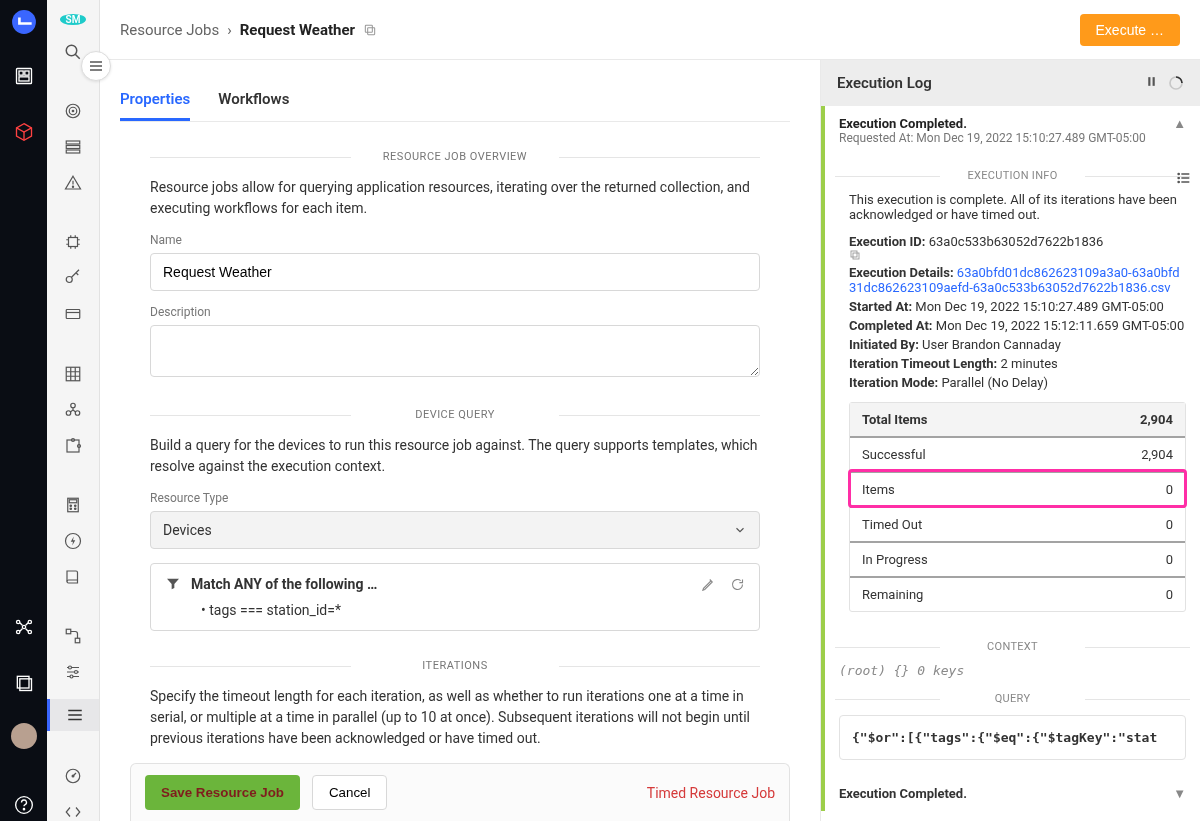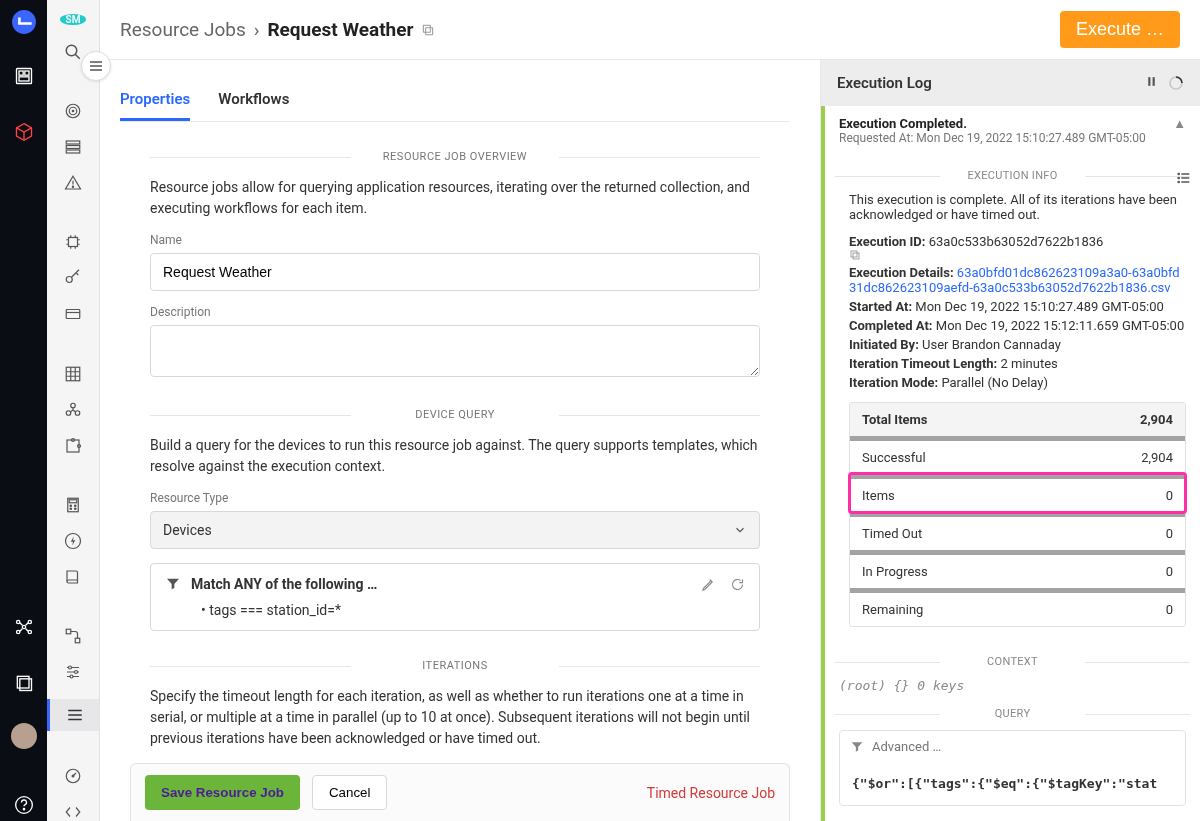--- a/index.html
+++ b/index.html
@@ -16,24 +16,24 @@
 
 .rail2 { position: absolute; left: 47px; top: 0; width: 53px; height: 821px; background: #f5f5f5; border-right: 1px solid #e2e2e2; display: flex; flex-direction: column; align-items: center; padding-top: 14px; gap: 18px; }
 .rail2-badge { width: 26px; height: 26px; border-radius: 50%; background: #1ecbca; color: #fff; font-size: 10px; font-weight: 600; display: flex; align-items: center; justify-content: center; }
 .rail2-icon { width: 24px; height: 24px; display: flex; align-items: center; justify-content: center; color: #555; cursor: pointer; }
 .rail2-gap { height: 18px; }
 .rail2 .active-row { background: #e7e7e9; width:100%; display:flex; justify-content:center; padding:4px 0; border-left:3px solid #3a66ff; }
 .hamburger-bubble { position:absolute; top:51px; left:81px; width:30px; height:30px; border-radius:50%; background:#fff; border:1px solid #ddd; display:flex; align-items:center; justify-content:center; cursor:pointer; box-shadow:0 1px 3px rgba(0,0,0,.1); z-index:10; }
 
 
 .topbar { position:absolute; left:100px; top:0; right:0; height:60px; border-bottom:1px solid #e9e9e9; display:flex; align-items:center; padding:0 20px; }
-.breadcrumb { font-size:19px; color:#666; display:flex; align-items:center; gap:8px; }
+.breadcrumb { font-size:15px; color:#666; display:flex; align-items:center; gap:8px; }
 .breadcrumb .cur { font-weight:700; color:#222; }
 .copy-icon { color:#888; cursor:pointer; }
-.exec-btn { margin-left:auto; background:#ff9a1a; color:#fff; border:none; border-radius:4px; padding:8px 16px; font-size:18px; font-weight:500; cursor:pointer; }
+.exec-btn { margin-left:auto; background:#ff9a1a; color:#fff; border:none; border-radius:4px; padding:8px 16px; font-size:14px; font-weight:500; cursor:pointer; }
 
 
 .main { position:absolute; left:100px; top:60px; right:0; bottom:0; display:flex; }
 .left-pane { flex:1; padding:20px 30px 0px 20px; overflow:hidden; position:relative; }
 .right-pane { width:380px; border-left:1px solid #e9e9e9; background:#fff; display:flex; flex-direction:column; }
 
 
 .tabs { border-bottom:1px solid #e9e9e9; display:flex; gap:28px; }
 .tab { padding:10px 0; font-size:15px; font-weight:600; color:#333; cursor:pointer; }
 .tab.active { color:#2968ff; border-bottom:3px solid #2968ff; }
@@ -50,21 +50,21 @@
 .select-like { width:100%; border:1px solid #d8d8d8; border-radius:4px; padding:10px 12px; font-size:14px; background:#f3f3f3; display:flex; justify-content:space-between; align-items:center; cursor:pointer; }
 .query-box { border:1px solid #d8d8d8; border-radius:4px; padding:12px 14px; margin-top:14px; }
 .query-head { display:flex; align-items:center; gap:10px; }
 .query-head .title { font-weight:700; font-size:14px; }
 .query-head .tools { margin-left:auto; display:flex; gap:14px; color:#888; }
 .query-rule { margin:10px 0 0 36px; font-size:14px; color:#333; }
 .query-rule::before { content:"• "; }
 
 
 .savebar { position:absolute; left:30px; right:30px; bottom:0; height:58px; background:#fbfbfb; border:1px solid #e2e2e2; border-bottom:none; border-radius:6px 6px 0 0; display:flex; align-items:center; padding:0 14px; gap:12px; }
-.btn-save { background:#6bb53b; color:#4c1d95; border:none; border-radius:4px; padding:10px 16px; font-weight:600; cursor:pointer; }
+.btn-save { background:#6bb53b; color:#7f1d1d; border:none; border-radius:4px; padding:10px 16px; font-weight:600; cursor:pointer; }
 .btn-cancel { background:#fff; border:1px solid #d8d8d8; border-radius:4px; padding:9px 16px; cursor:pointer; }
 .link-danger { margin-left:auto; color:#d53a3a; font-size:14px; cursor:pointer; }
 
 
 .rp-head { height:46px; background:#ededed; display:flex; align-items:center; padding:0 16px; font-weight:600; font-size:15px; }
 .rp-head .icons { margin-left:auto; display:flex; gap:10px; color:#555; }
 .rp-list-icon { position:absolute; right:8px; top:110px; color:#555; cursor:pointer; }
 .rp-body { flex:1; overflow-y:auto; font-size:13px; }
 .exec-block { border-left:4px solid #9dce4a; }
 .exec-strip { padding:10px 14px; display:flex; align-items:flex-start; }
@@ -73,21 +73,21 @@
 .exec-strip .t2 { font-size:12px; color:#777; }
 .rp-sec-label { text-align:center; color:#888; font-size:11px; letter-spacing:.3px; margin:14px 0 10px; position:relative; }
 .rp-sec-label::before, .rp-sec-label::after { content:""; position:absolute; top:50%; width:28%; border-top:1px solid #e5e5e5; }
 .rp-sec-label::before { left:10px; } .rp-sec-label::after { right:10px; }
 .exec-body { padding:0 14px 14px 24px; }
 .exec-body p { margin-bottom:12px; color:#333; }
 .kv { font-size:13px; margin-bottom:4px; }
 .kv b { font-weight:700; }
 .link { color:#2968ff; word-break:break-all; cursor:pointer; }
 .stats-table { width:100%; border:1px solid #e2e2e2; border-radius:3px; margin-top:12px; }
-.stats-table .row { display:flex; justify-content:space-between; padding:9px 12px; border-top:5px solid #a3a3a3; font-size:13px; }
+.stats-table .row { display:flex; justify-content:space-between; padding:9px 12px; border-top:2px solid #a3a3a3; font-size:13px; }
 .stats-table .row:first-child { border-top:none; background:#f4f4f4; font-weight:700; }
 .stats-table .row.hl { outline:3px solid #ff2ea6; outline-offset:-1px; border-radius:2px; position:relative; z-index:2; }
 .ctx-root { padding:0 14px; color:#8a8a8a; font-family:monospace; font-style:italic; }
 .query-adv { margin:0 14px; border:1px solid #e2e2e2; border-radius:4px; }
 .query-adv-head { padding:8px 10px; color:#777; display:flex; align-items:center; gap:8px; }
 .query-adv-body { padding:14px 12px; font-family:monospace; font-size:13px; font-weight:700; white-space:nowrap; overflow:hidden; }
 .exec-block-collapsed { border-left:4px solid #9dce4a; padding:10px 14px; display:flex; }
 .exec-block-collapsed .caret { margin-left:auto; color:#888; }
 
 
@@ -439,26 +439,20 @@
                 <span>0</span>
               </div>
           </div>
         </div>
 
         <div class="rp-sec-label">CONTEXT</div>
         <div class="ctx-root">(root) {} 0 keys</div>
 
         <div class="rp-sec-label">QUERY</div>
         <div class="query-adv">
-          <div class="query-adv-head">
-            <svg width="14" height="14" viewBox="0 0 24 24" fill="#888">
-                <path d="M3 4h18l-7 8v6l-4 2v-8z"></path>
-              </svg>
-            <span>Advanced …</span>
-          </div>
           <div class="query-adv-body">{"$or":[{"tags":{"$eq":{"$tagKey":"stat</div>
         </div>
         <div style="height:16px"></div>
       </div>
 
       <div class="exec-block-collapsed">
         <div class="t1" style="font-weight:700">Execution Completed.</div>
         <span class="caret">▼</span>
       </div>
     </div>

